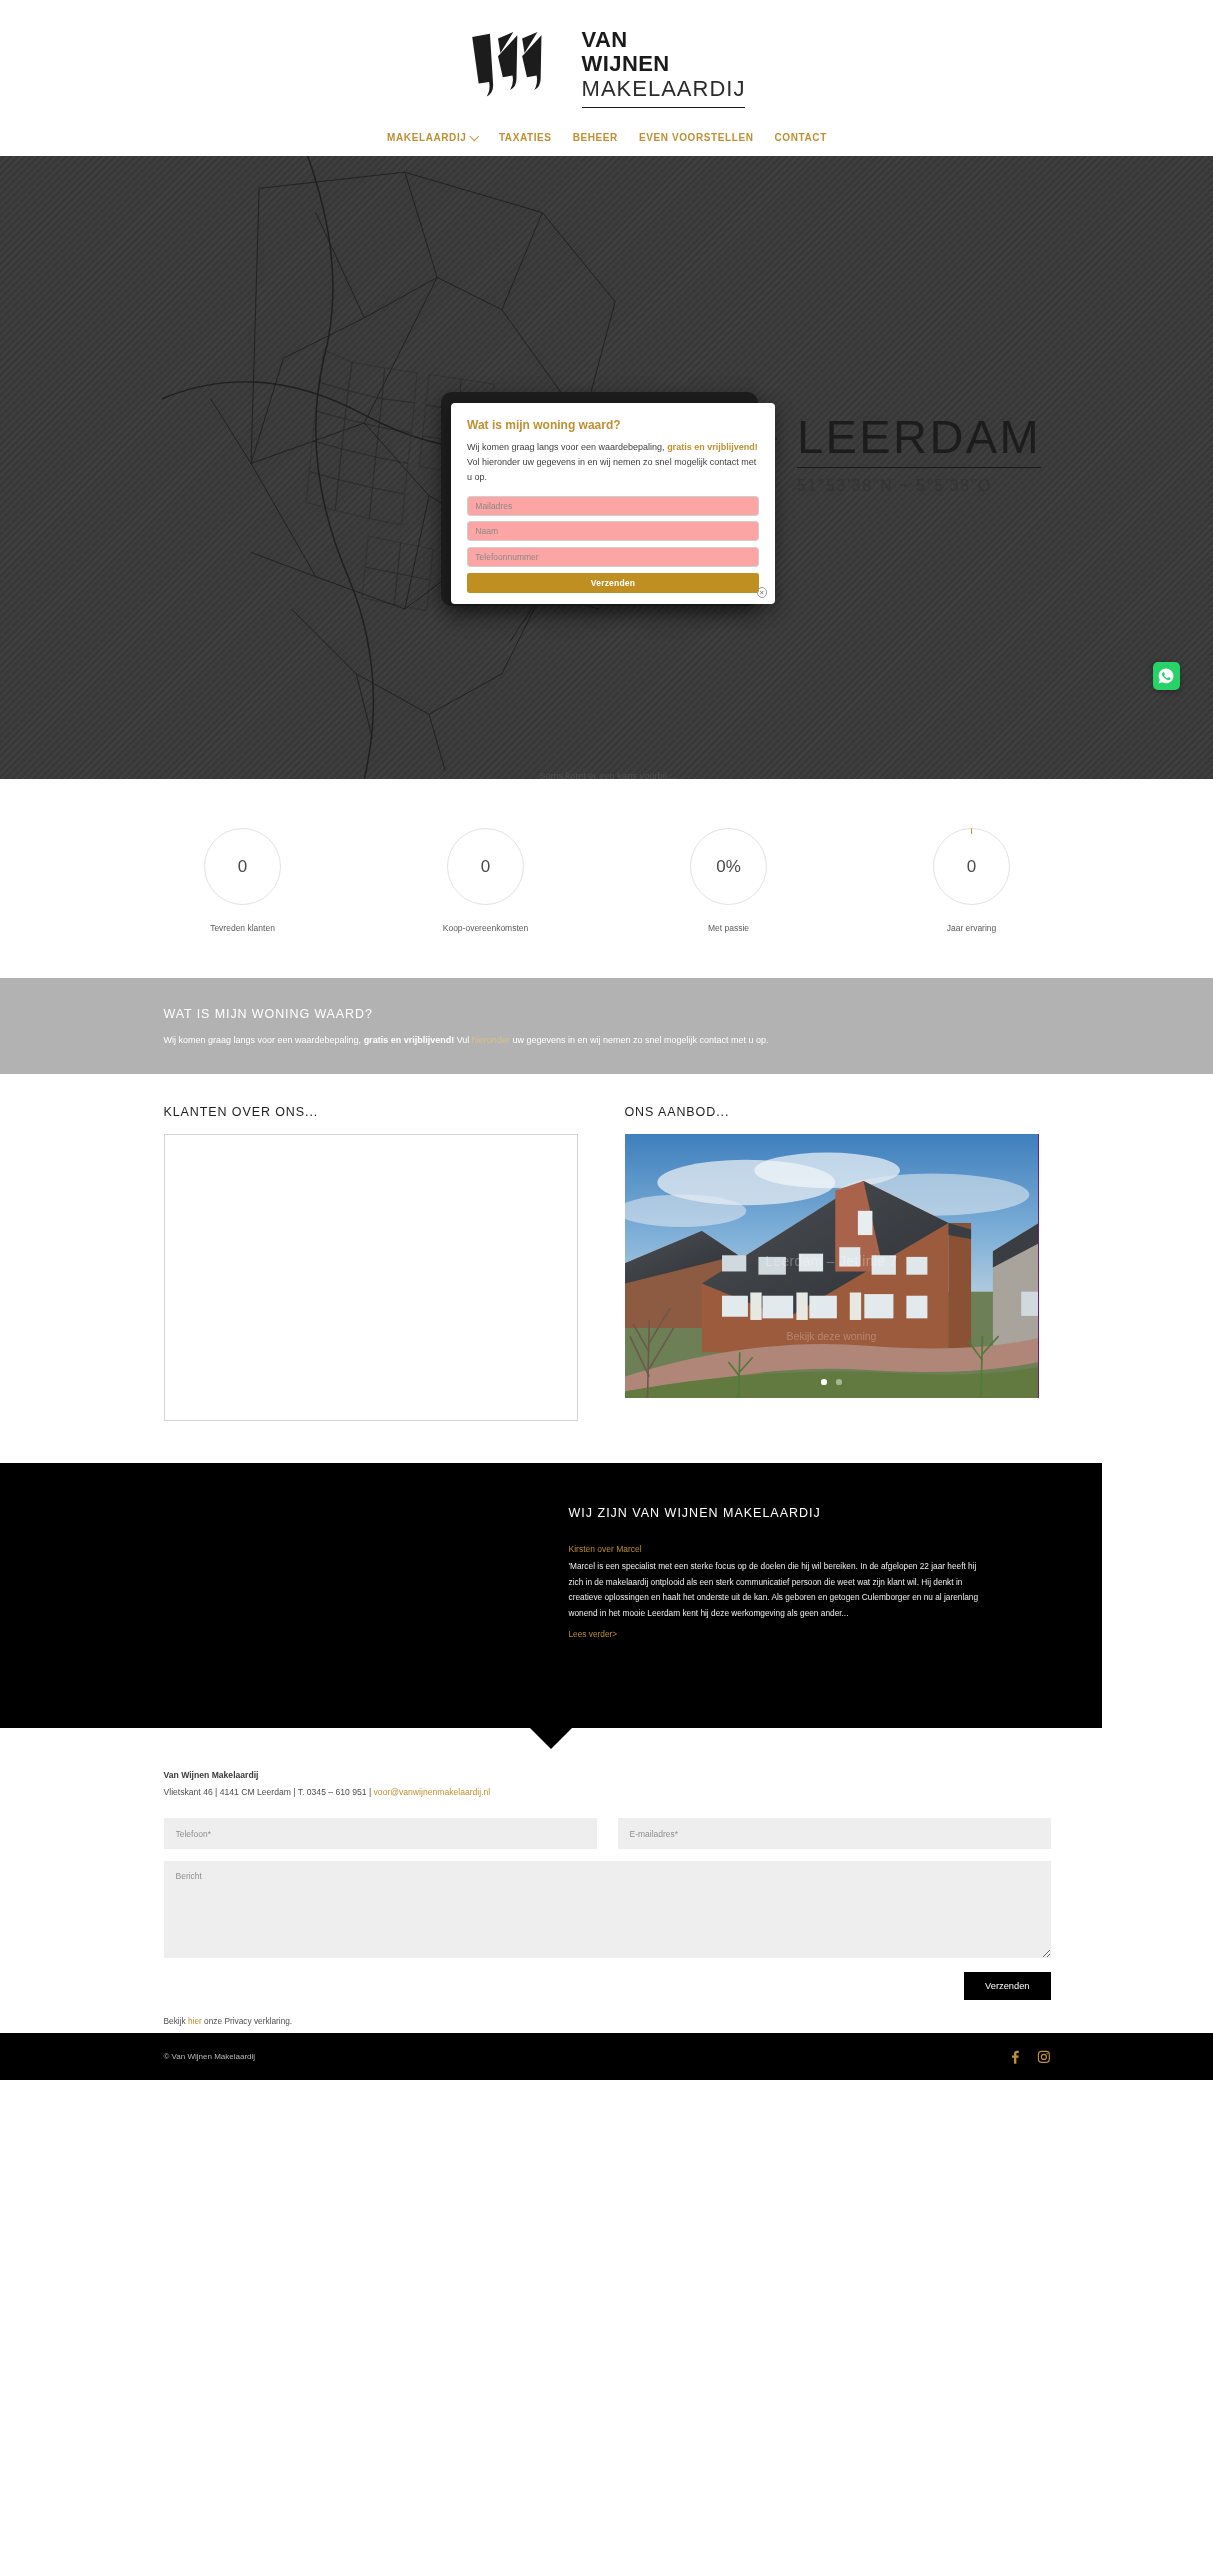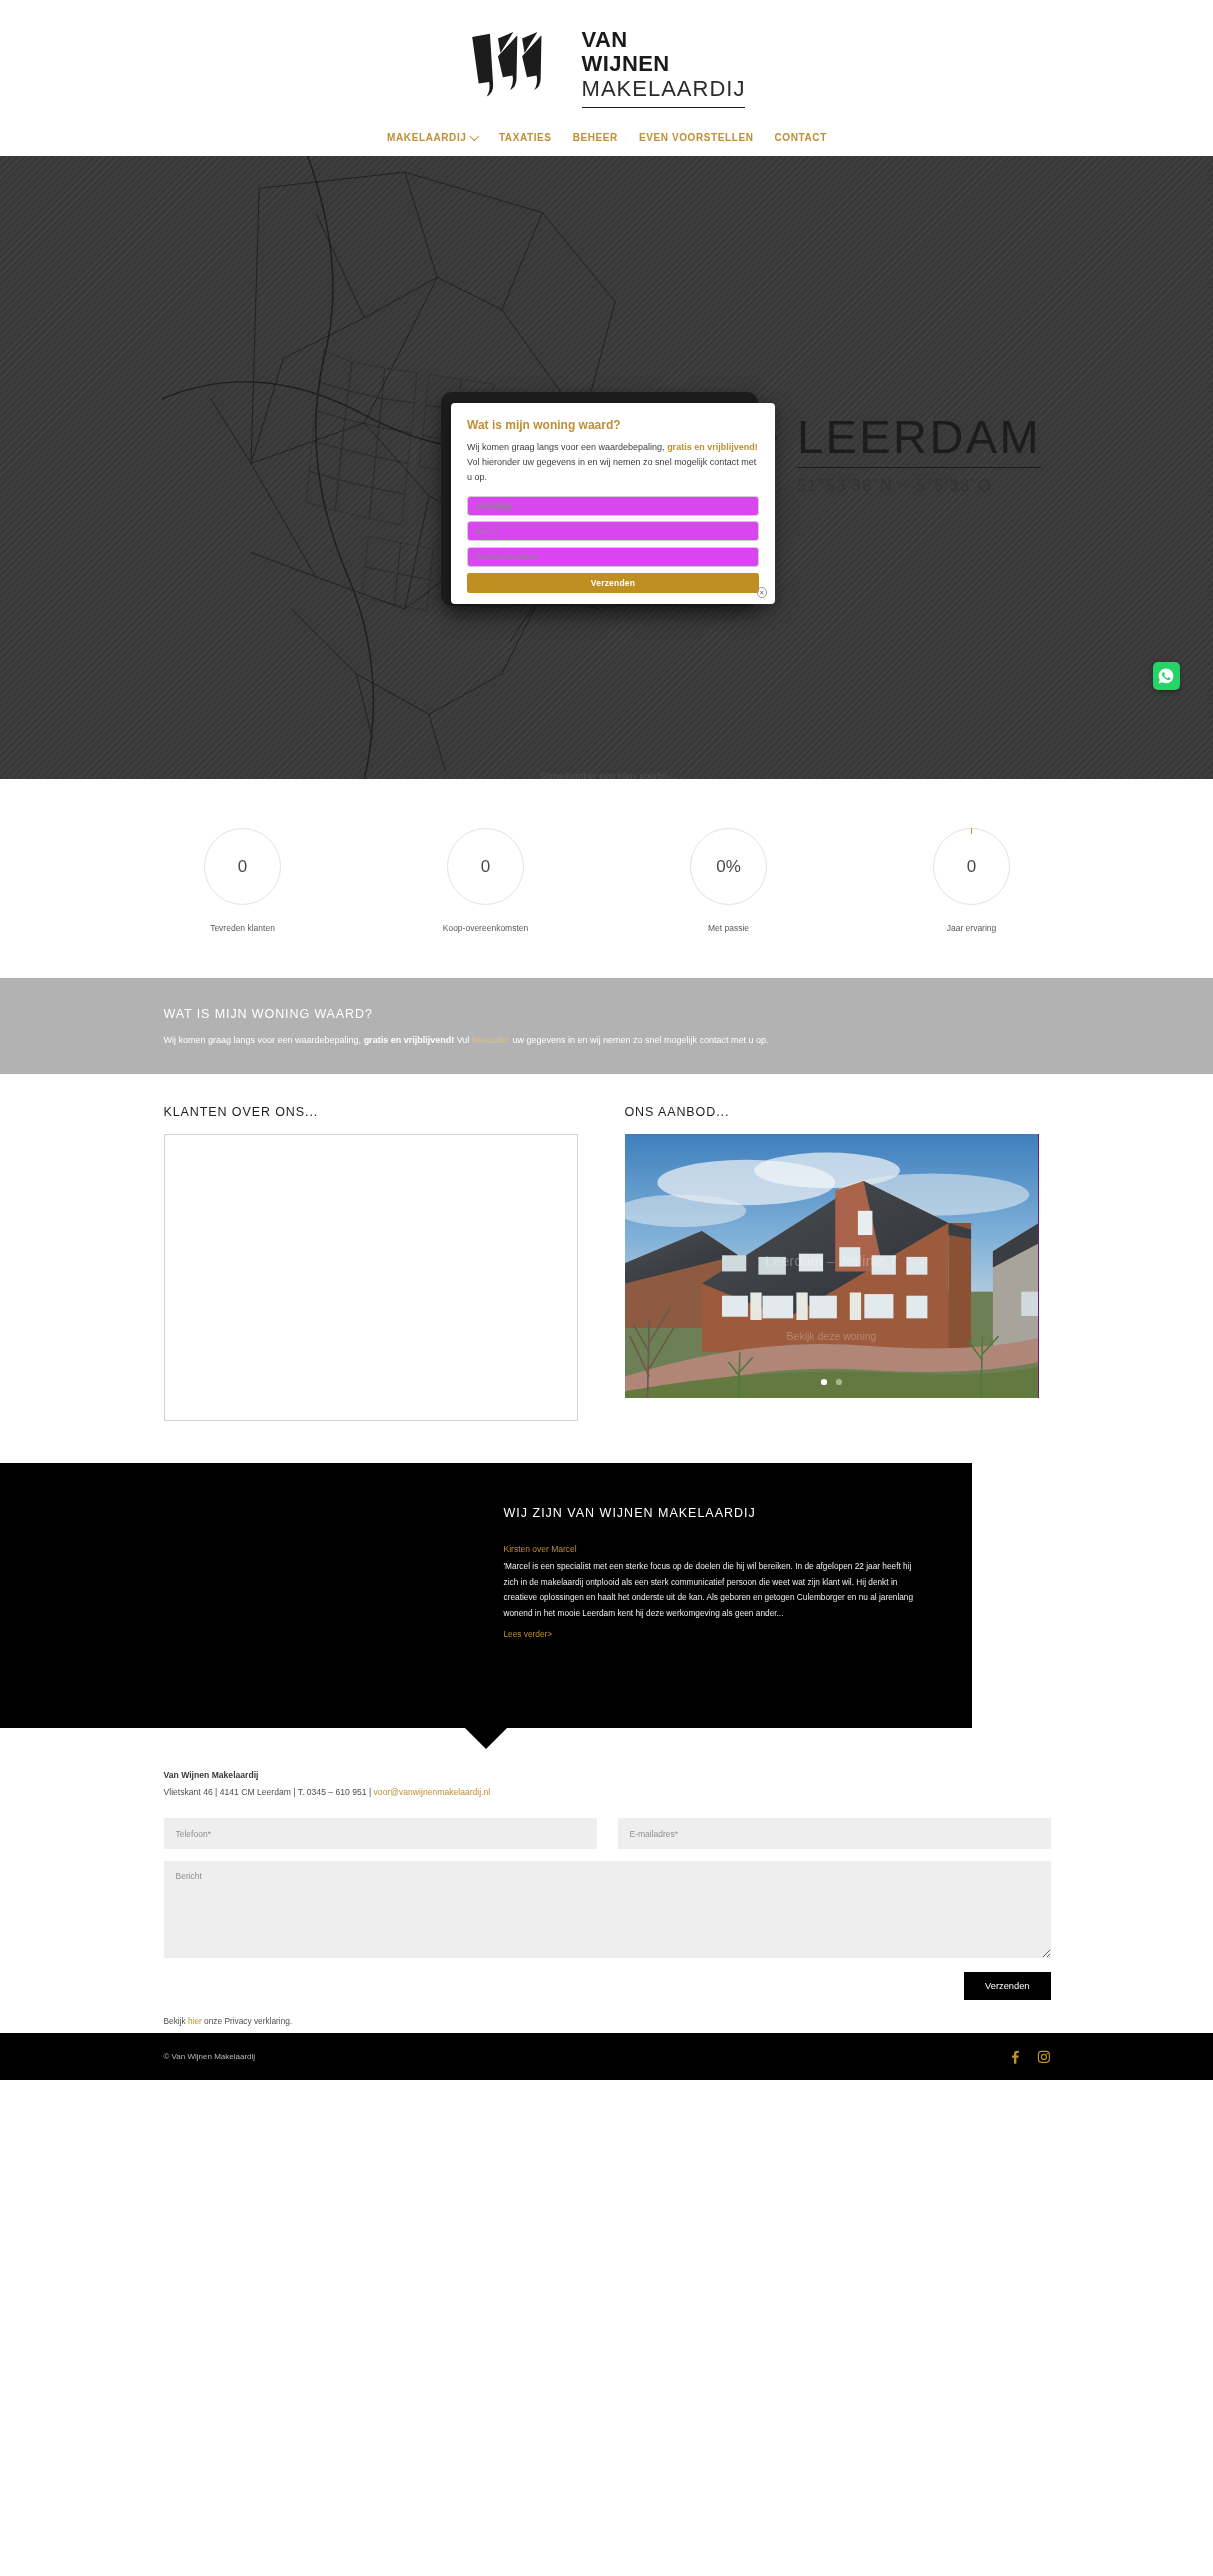--- a/index.html
+++ b/index.html
@@ -162,21 +162,21 @@
     color: #3d3d3d;
     margin-bottom: 11.3px;
   }
   .modal-body b { color: #bf8f33; }
   .modal-input {
     display: block;
     width: 100%;
     height: 20px;
     border: 0.8px solid #cfcfcf;
     border-radius: 3.2px;
-    background: #d946ef;
+    background: #fca5a5;
     padding: 0 7.3px;
     font-family: "Liberation Sans", sans-serif;
     font-size: 8.5px;
     color: #3d3d3d;
     margin-bottom: 5.7px;
     outline: none;
   }
   .modal-input::placeholder { color: #8a8a8a; }
   .modal-submit {
     display: block;
@@ -350,21 +350,21 @@
   .offer-dots {
     position: absolute;
     left: 0; right: 0; bottom: 13px;
     display: flex; justify-content: center; gap: 9px;
   }
   .dot { width: 5.7px; height: 5.7px; border-radius: 50%; background: rgba(255,255,255,0.45); cursor: pointer; }
   .dot.active { background: #ffffff; }
 
   
   .black-section {
-    width: 972px;
+    width: 1102px;
     background: #000000;
     position: relative;
     height: 265px;
   }
   .black-inner {
     width: 887px; margin: 0 auto;
     display: flex; gap: 47px;
     padding-top: 43px;
   }
   .black-left { width: 414px; }

